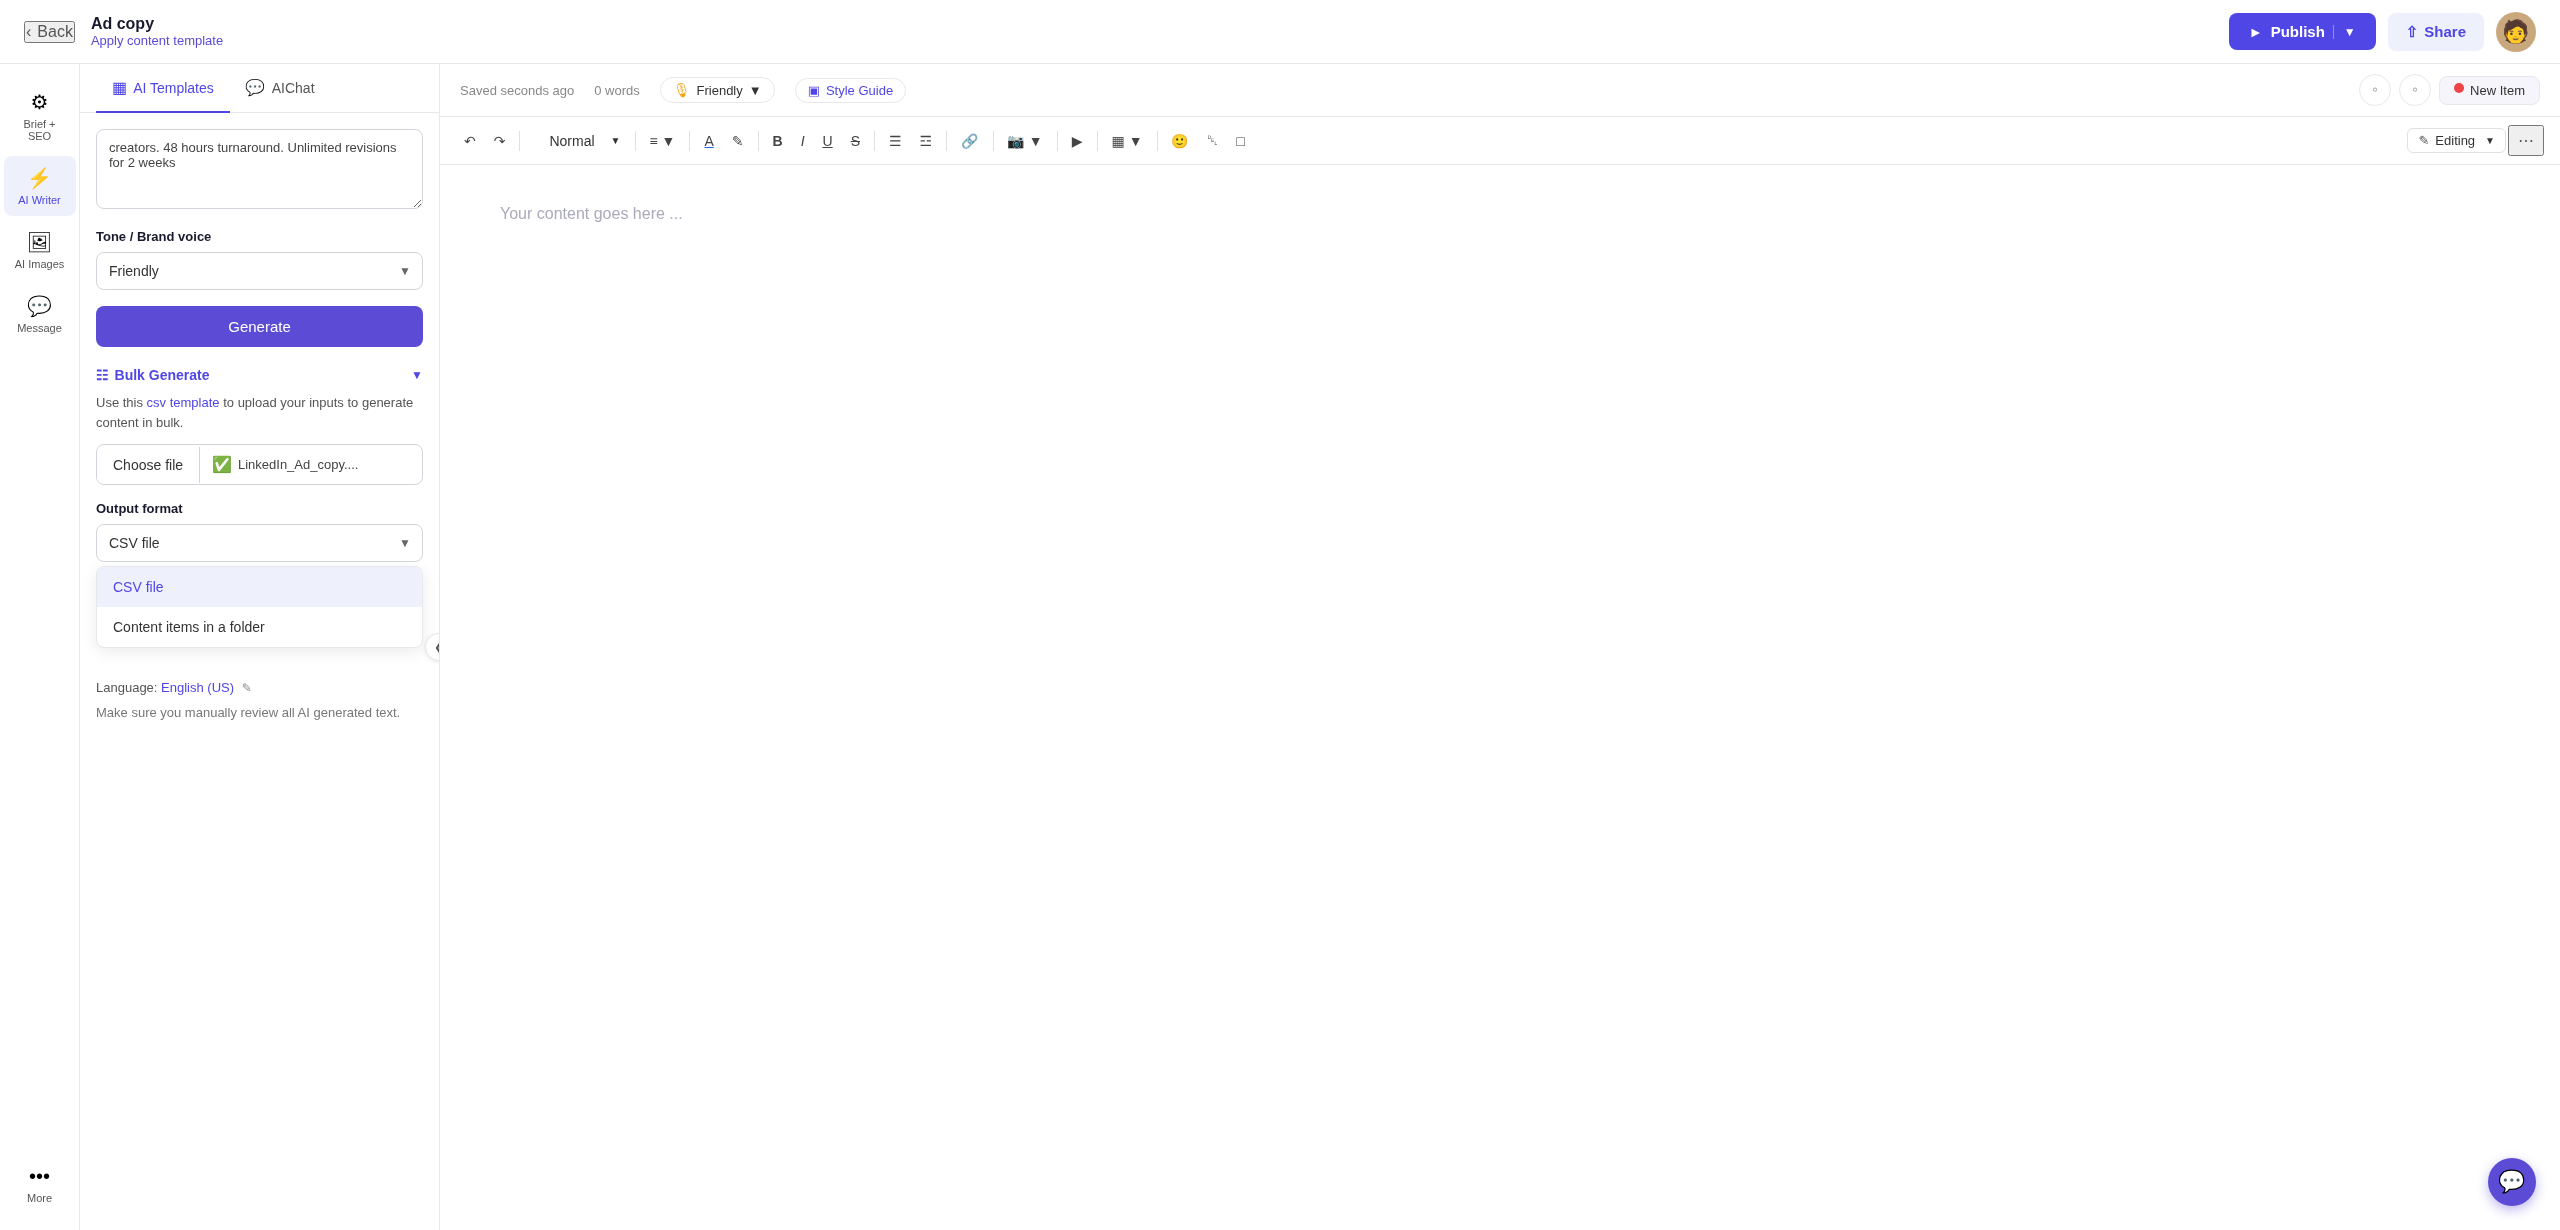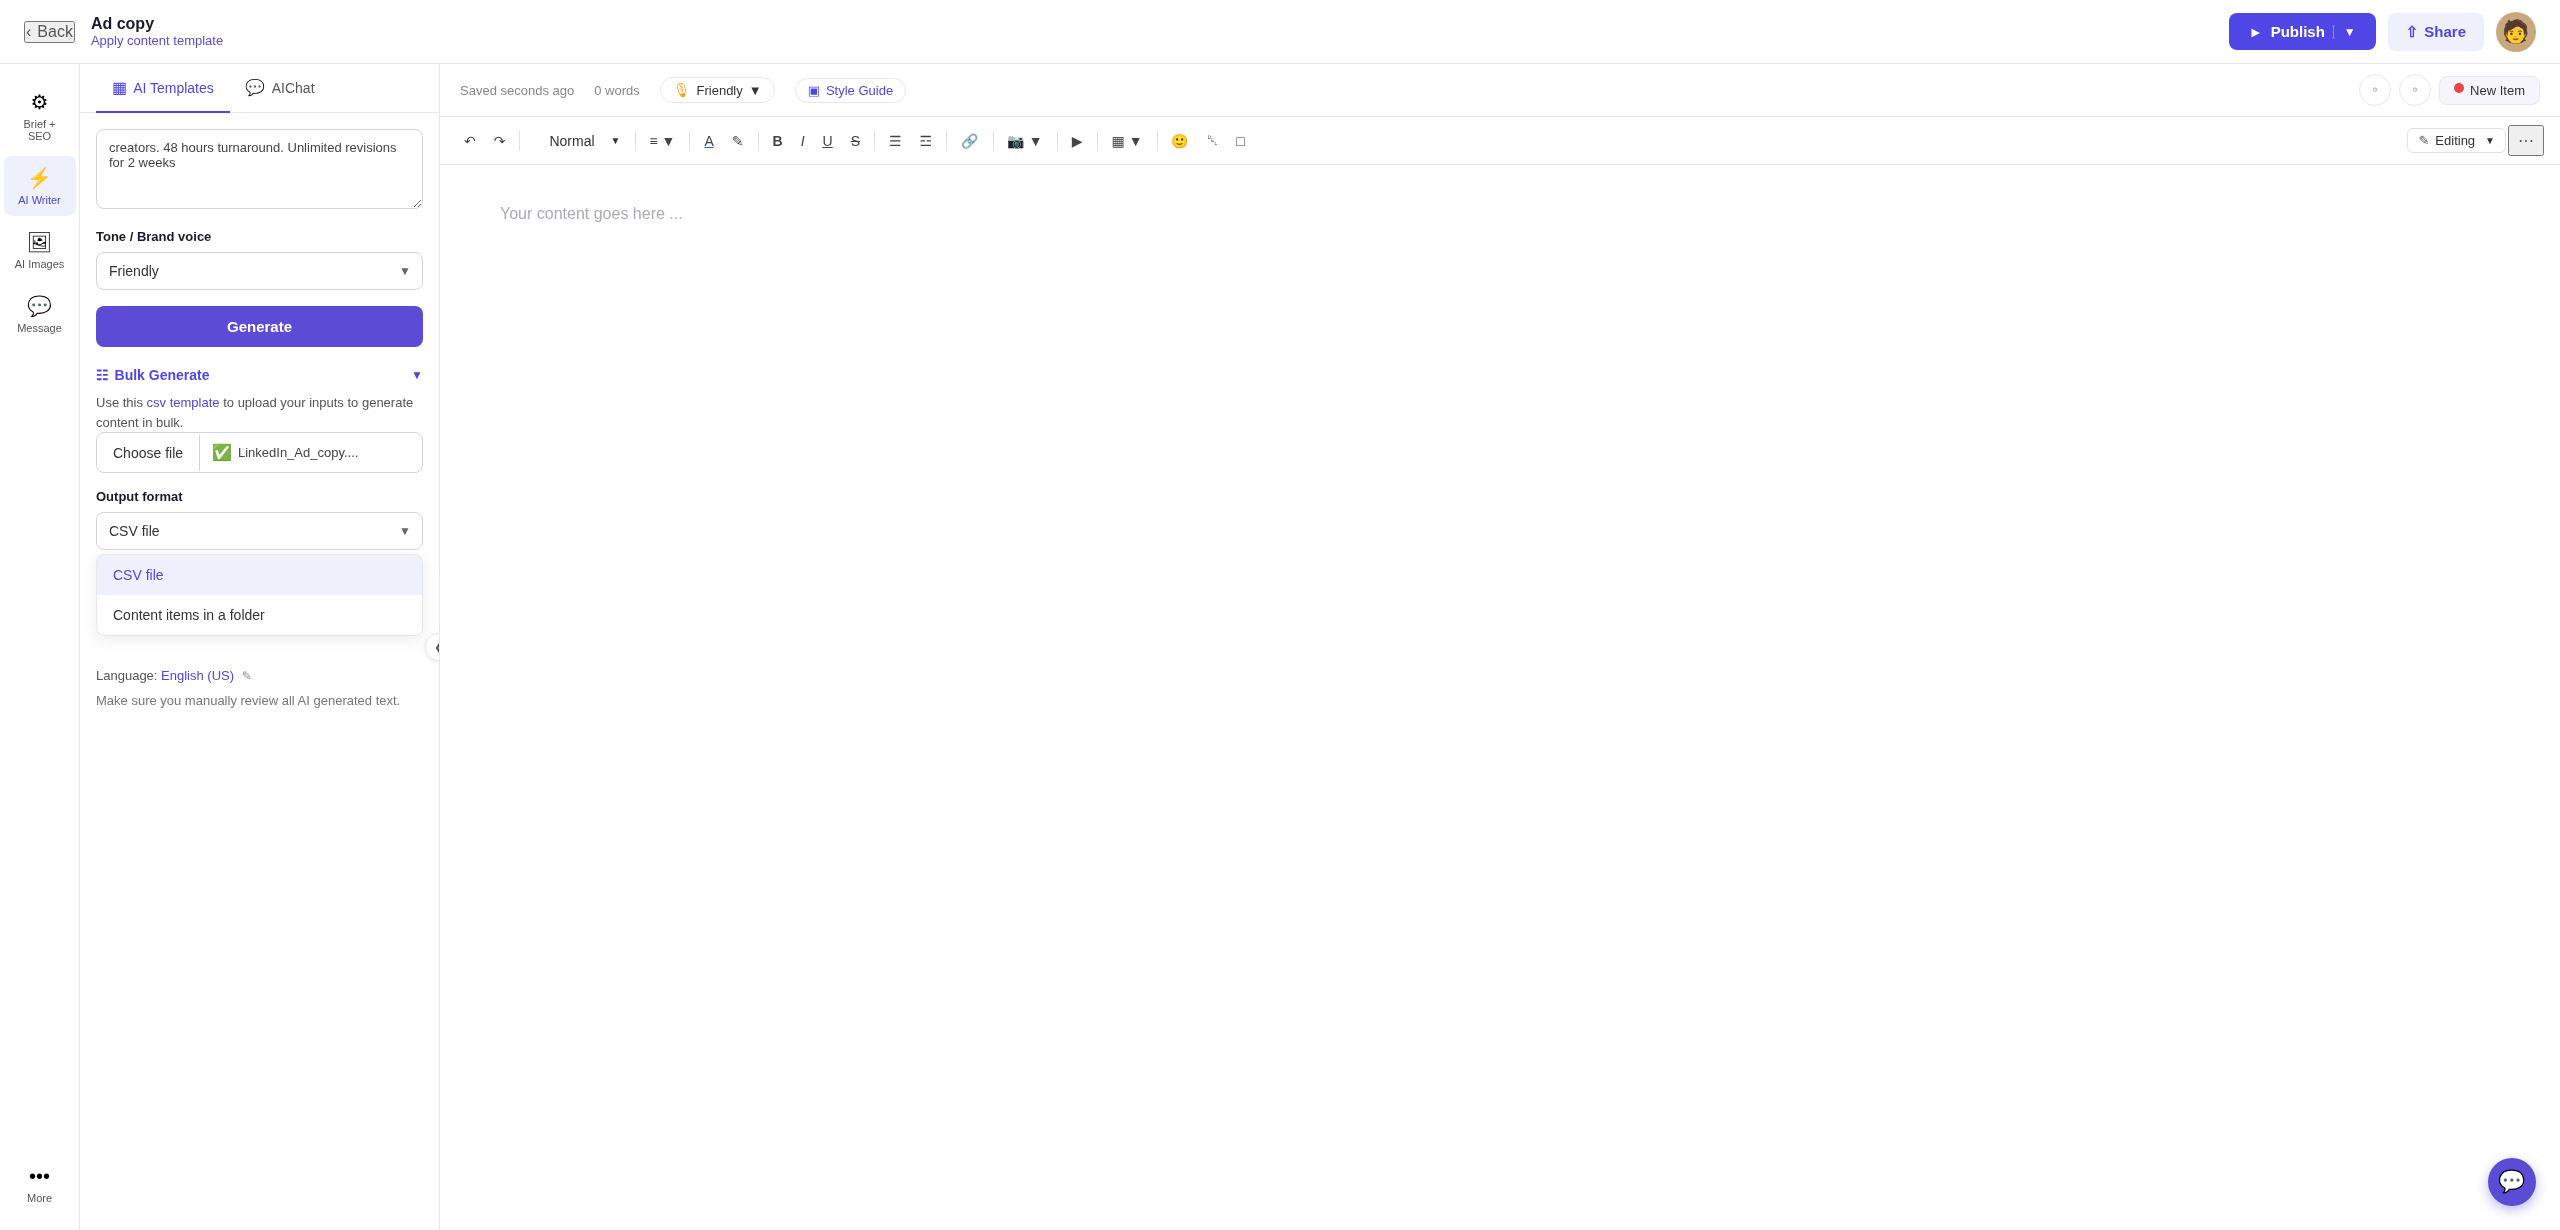--- a/index.html
+++ b/index.html
@@ -93,40 +93,40 @@
     .select-wrapper .chevron {
       position: absolute; right: 12px; top: 50%; transform: translateY(-50%);
       color: #666; pointer-events: none; font-size: 12px;
     }
     .select-wrapper select { width: 100%; padding: 10px 12px; border: 1px solid #d1d5db;
       border-radius: 8px; font-size: 14px; color: #333; background: #fff;
       appearance: none; cursor: pointer; outline: none; font-family: inherit; }
 
     .generate-btn {
       width: 100%; padding: 12px; background: #5b4bd5; color: #fff;
-      border: none; border-radius: 8px; font-size: 15px; font-weight: 700;
+      border: none; border-radius: 8px; font-size: 15px; font-weight: 400;
       cursor: pointer; margin-top: 16px;
     }
 
     .bulk-section { margin-top: 20px; }
     .bulk-header {
       display: flex; align-items: center; justify-content: space-between;
       cursor: pointer;
     }
     .bulk-title {
       display: flex; align-items: center; gap: 6px;
       color: #4f46e5; font-size: 14px; font-weight: 600;
     }
     .bulk-chevron { color: #4f46e5; font-size: 12px; }
 
     .bulk-desc { font-size: 13px; color: #555; margin-top: 10px; line-height: 1.5; }
     .csv-link { color: #4f46e5; font-weight: 500; cursor: pointer; }
 
     .file-row {
-      display: flex; align-items: center; gap: 0; 
+      display: flex; align-items: center; gap: 0; margin-top: 12px;
       border: 1px solid #d1d5db; border-radius: 8px; overflow: hidden;
     }
     .choose-file-btn {
       padding: 10px 16px; background: #fff; border: none; border-right: 1px solid #d1d5db;
       font-size: 14px; color: #333; cursor: pointer; white-space: nowrap;
       font-family: inherit;
     }
     .file-name {
       padding: 10px 12px; font-size: 13px; color: #444; display: flex;
       align-items: center; gap: 6px; flex: 1;

